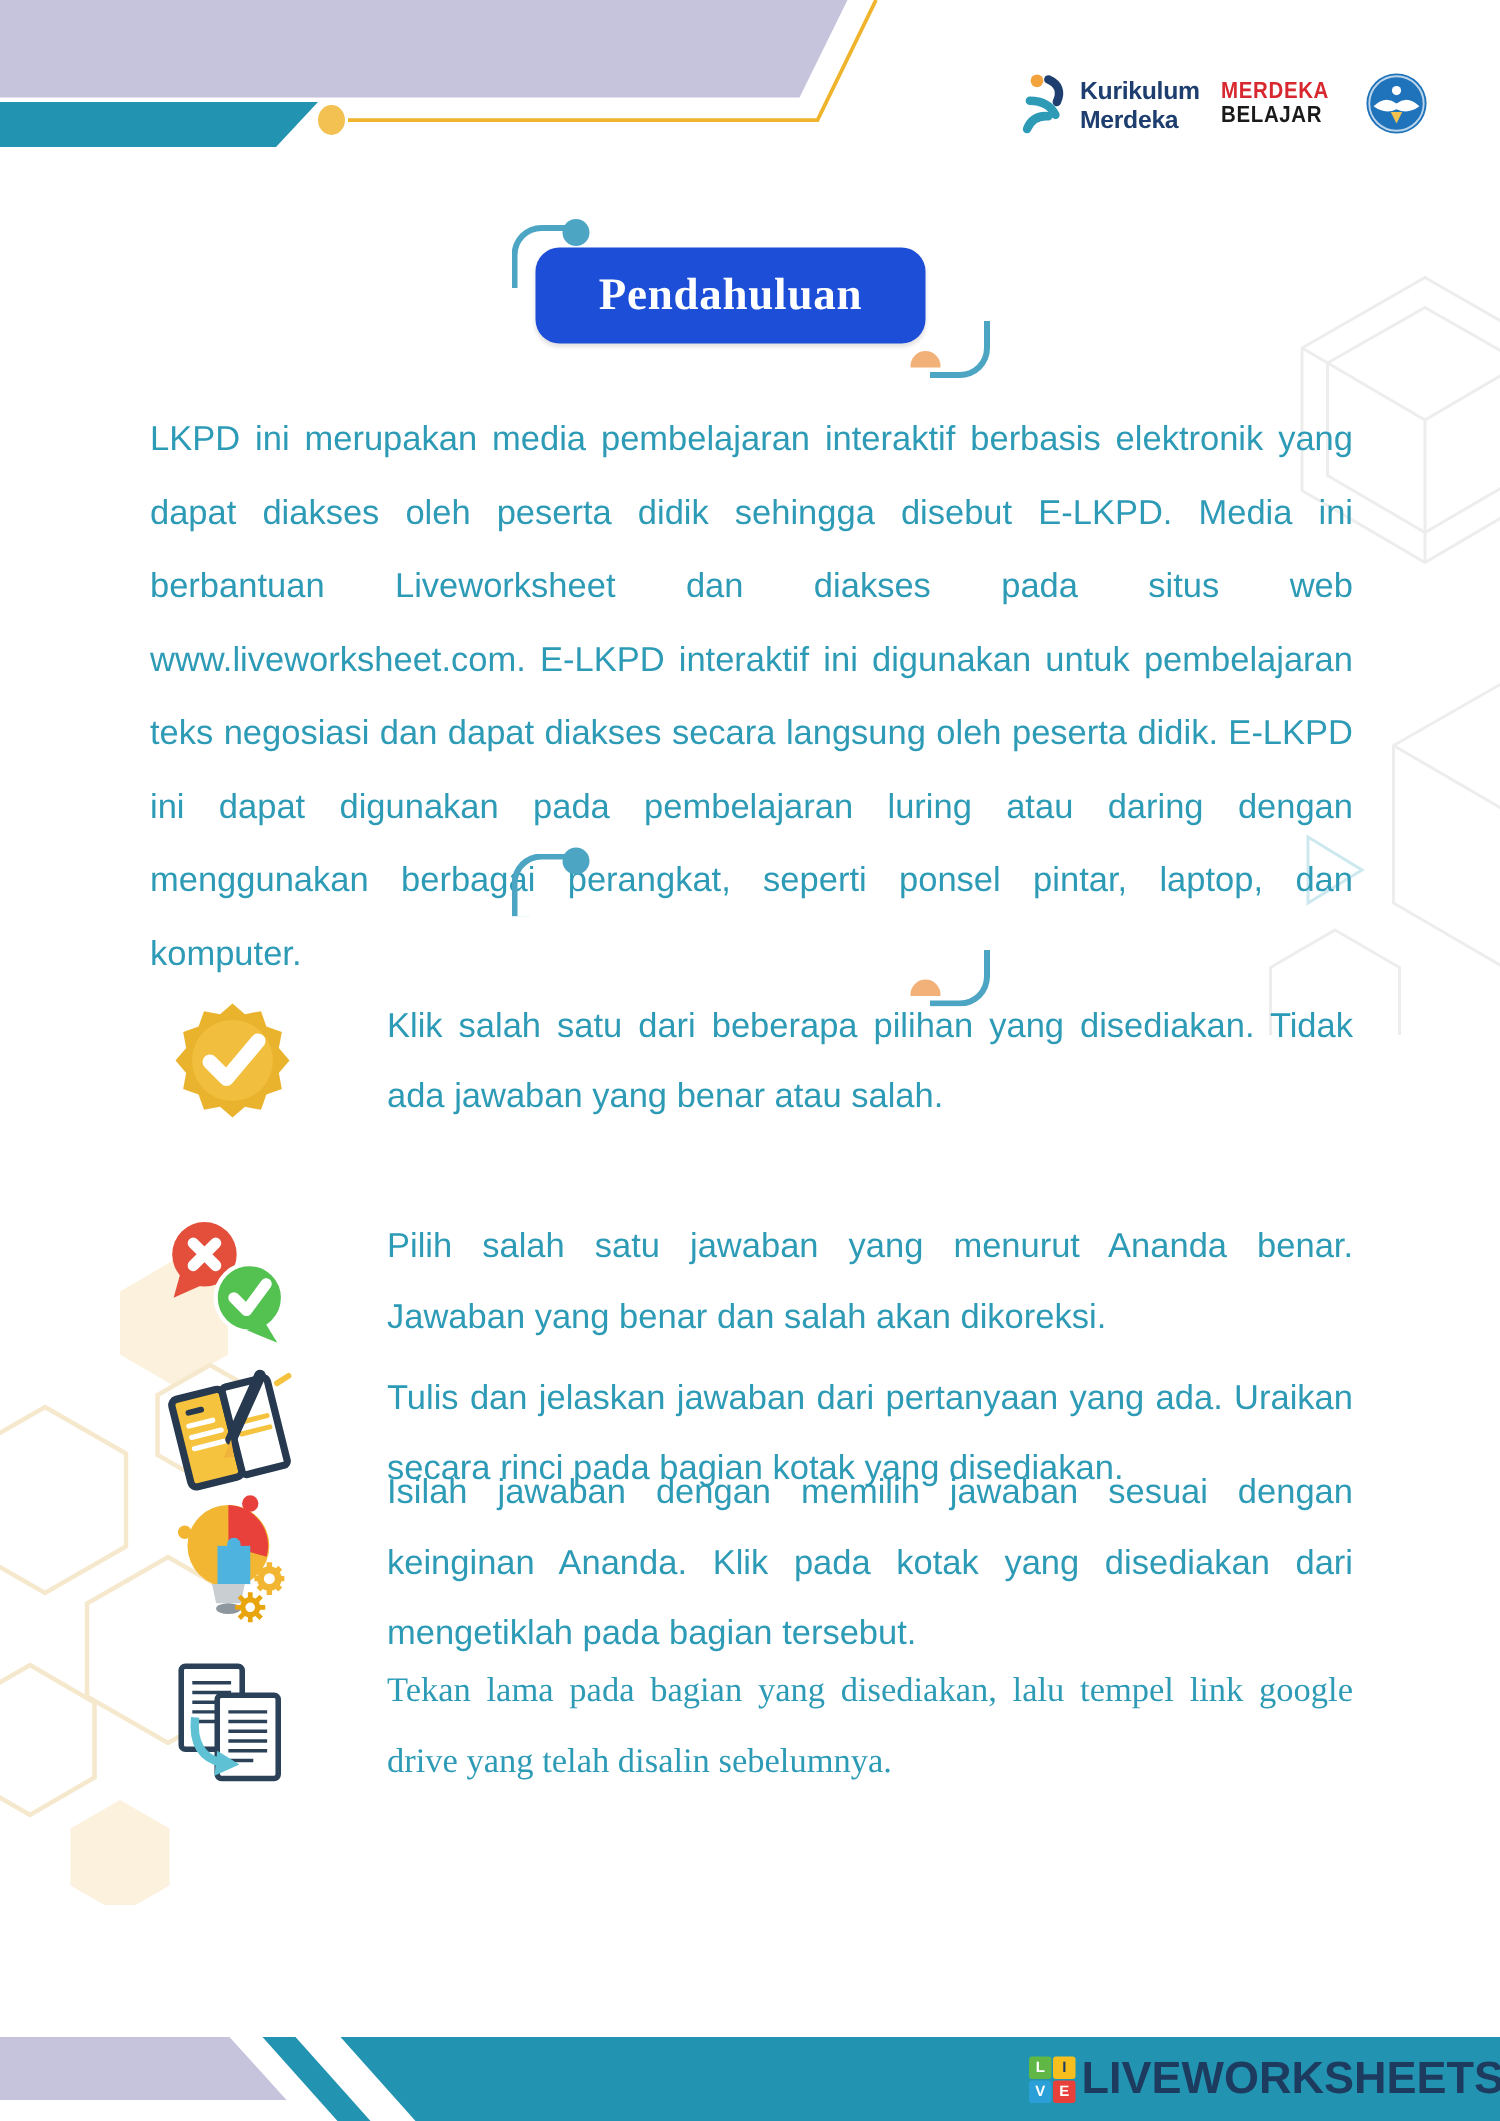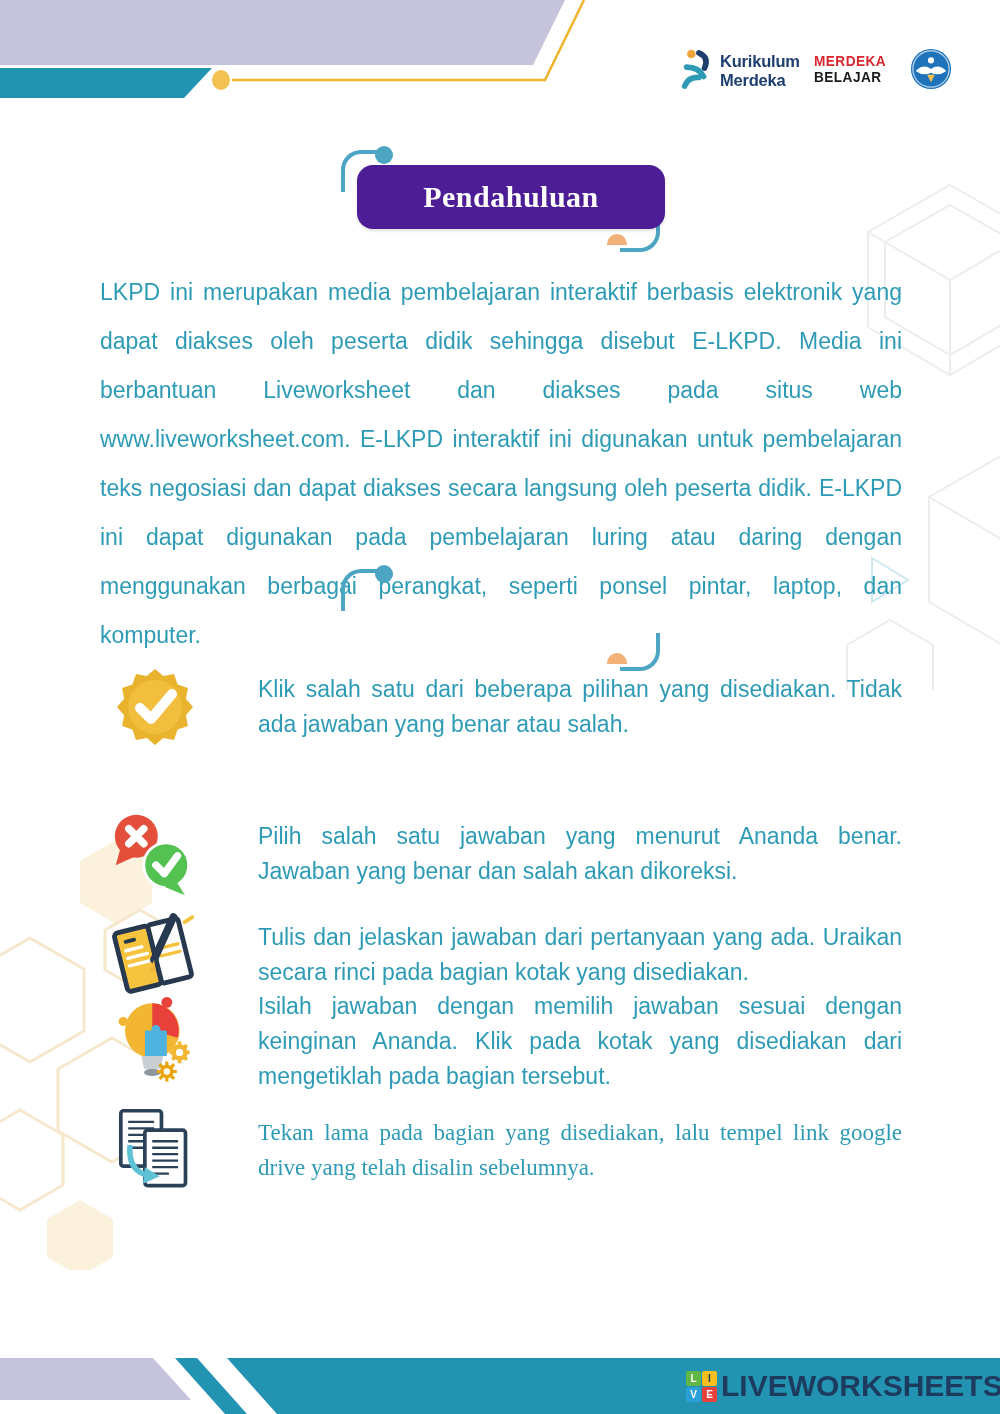--- a/index.html
+++ b/index.html
@@ -10,35 +10,35 @@
   
   #header-deco{left:0;top:0;width:1000px;height:110px;z-index:1;}
   #logos{left:680px;top:44px;width:300px;height:50px;display:flex;align-items:center;gap:14px;z-index:3;}
   .kur-logo{display:flex;align-items:flex-end;gap:6px;}
   .kur-text{font-weight:bold;color:#1d3e6e;font-size:16.5px;line-height:19px;letter-spacing:-0.2px;}
   .mb-text{font-weight:bold;font-size:15.5px;line-height:16px;letter-spacing:0.5px;transform:scaleX(0.88);transform-origin:left center;}
   .mb-line1{color:#d7282f;}
   .mb-line2{color:#1a1a1a;}
 
   
-  .banner{left:357px;width:308px;height:64px;background:#4c1d95;border-radius:16px;
+  .banner{left:357px;width:260px;height:64px;background:#1d4ed8;border-radius:16px;
           display:flex;align-items:center;justify-content:center;z-index:3;
           box-shadow:0 2px 3px rgba(0,0,0,0.12);}
   .banner-title{font-family:"Liberation Serif",serif;font-weight:bold;font-size:30px;color:#ffffff;letter-spacing:0.5px;}
   .bracket-tl{width:38px;height:38px;border-left:4px solid #4da5c4;border-top:4px solid #4da5c4;border-top-left-radius:20px;z-index:2;}
   .bracket-br{width:36px;height:34px;border-right:4px solid #4da5c4;border-bottom:4px solid #4da5c4;border-bottom-right-radius:20px;z-index:2;}
   .dot-teal{width:18px;height:18px;background:#4da5c4;border-radius:50%;z-index:4;}
   .dome-orange{width:20px;height:11px;background:#f2b178;border-radius:10px 10px 0 0;z-index:4;}
 
   
   #intro-paragraph{left:100px;top:268px;width:802px;font-size:23px;line-height:49px;color:#2e9bb6;
                    text-align:justify;z-index:2;}
   .row{left:100px;width:802px;display:flex;align-items:center;z-index:2;}
   .icon-col{width:110px;display:flex;justify-content:center;align-items:center;flex-shrink:0;}
-  .row-text{margin-left:48px;width:644px;font-size:23px;line-height:35px;color:#2e9bb6;text-align:justify;}
+  .row-text{margin-left:48px;width:644px;font-size:23px;line-height:47px;color:#2e9bb6;text-align:justify;}
 
   
   #footer-deco{left:0;top:1358px;width:1000px;height:56px;z-index:1;}
   #footer-brand{left:686px;top:1369px;display:flex;align-items:center;gap:4px;z-index:3;cursor:pointer;}
   .live-grid{display:grid;grid-template-columns:15px 15px;grid-template-rows:15px 15px;gap:1px;}
   .live-cell{display:flex;align-items:center;justify-content:center;font-size:10px;font-weight:bold;color:#fff;border-radius:2px;}
   .cell-l{background:#61b746;}
   .cell-i{background:#f6bf1e;color:#1d3c5e;}
   .cell-v{background:#2b9fd8;}
   .cell-e{background:#e8403a;}

